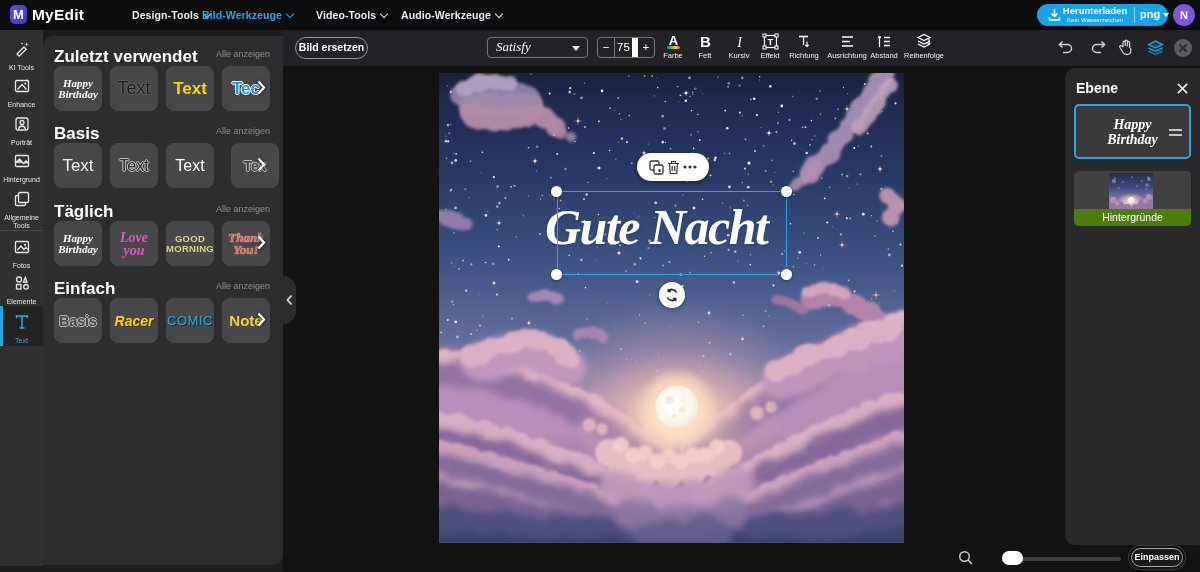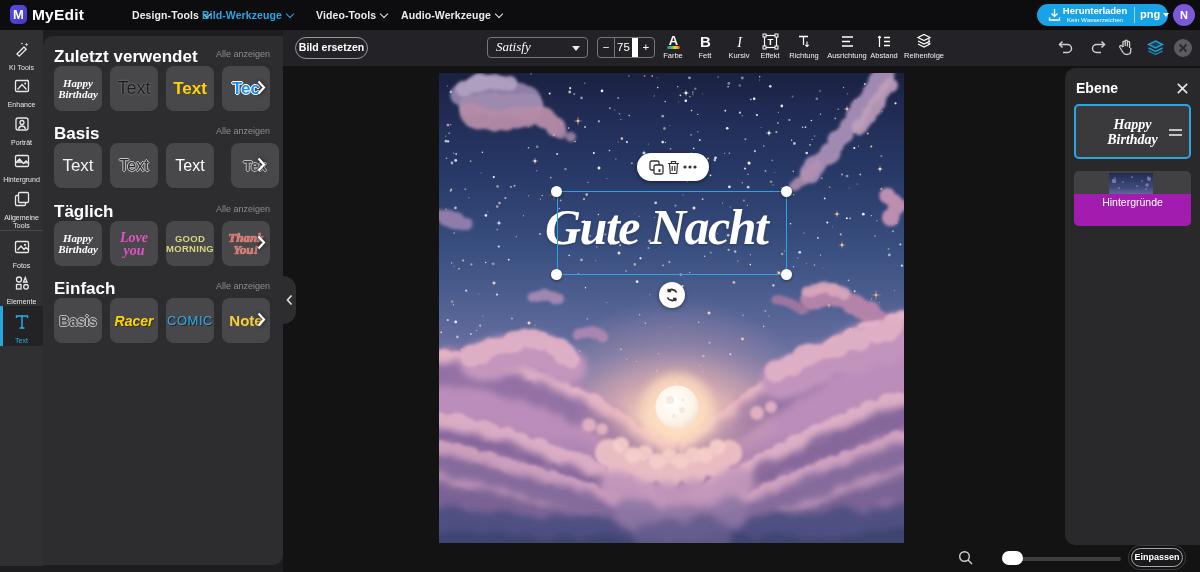--- a/index.html
+++ b/index.html
@@ -41,21 +41,21 @@
 #ctab{position:absolute;left:283px;top:276px;width:13px;height:48px;background:#2d2d2f;border-radius:0 13px 13px 0;z-index:4}
 #rpanel{position:absolute;left:1065px;top:68px;width:135px;height:477px;background:#29292b;border-radius:10px 0 0 10px;z-index:6}
 #rpanel h3{position:absolute;left:11px;top:12px;color:#fff;font-size:14px;font-weight:bold}
 #rx{position:absolute;right:11px;top:13px}
 .layer{position:absolute;left:9px;width:117px;height:55px;background:#3a3a3d;border-radius:5px}
 #lay1{top:36px;border:2px solid #2aa7e2;display:flex;align-items:center;justify-content:center}
 #lay1 .hb{color:#fff;font-family:"Liberation Serif",serif;font-style:italic;font-weight:bold;font-size:14px;line-height:15px;text-align:center}
 #lay1 .eq{position:absolute;right:7px;top:23px;width:13px}#lay1 .eq:before{content:"";display:block;height:1.8px;background:#c4c4c6;margin-bottom:3px}#lay1 .eq:after{content:"";display:block;height:1.8px;background:#c4c4c6}
 #lay2{top:103px;overflow:hidden;background:#414144}
 #lay2 .thumb{position:absolute;left:35px;top:2px;width:44px;height:36px}
-#lay2 .lbl{position:absolute;left:0;bottom:0;width:100%;height:32px;background:#a21caf;color:#fff;font-size:10.5px;text-align:center;line-height:17px}
+#lay2 .lbl{position:absolute;left:0;bottom:0;width:100%;height:17px;background:#4d7c0f;color:#fff;font-size:10.5px;text-align:center;line-height:17px}
 #zoomrow{position:absolute;left:940px;top:545px;width:260px;height:27px;z-index:7}
 #ztrack{position:absolute;left:62px;top:12px;width:119px;height:4px;background:#3e3e42;border-radius:2px}
 #zthumb{position:absolute;left:62px;top:6px;width:21px;height:14px;background:#fff;border-radius:8px}
 #einp{position:absolute;left:191px;top:3px;width:52px;height:19px;border:1px solid #a8a8aa;box-shadow:0 0 0 2px #131316,0 0 0 3px #3a3a3c;border-radius:10px;background:#1a1a1c;color:#fff;font-size:9px;font-weight:bold;text-align:center;line-height:17px}
 </style></head><body>
 
 <div id="nav">
   <div id="logo">M</div>
   <div id="brand">MyEdit</div>
   <div class="menu" style="left:132px">Design-Tools<span class="car"></span></div>

